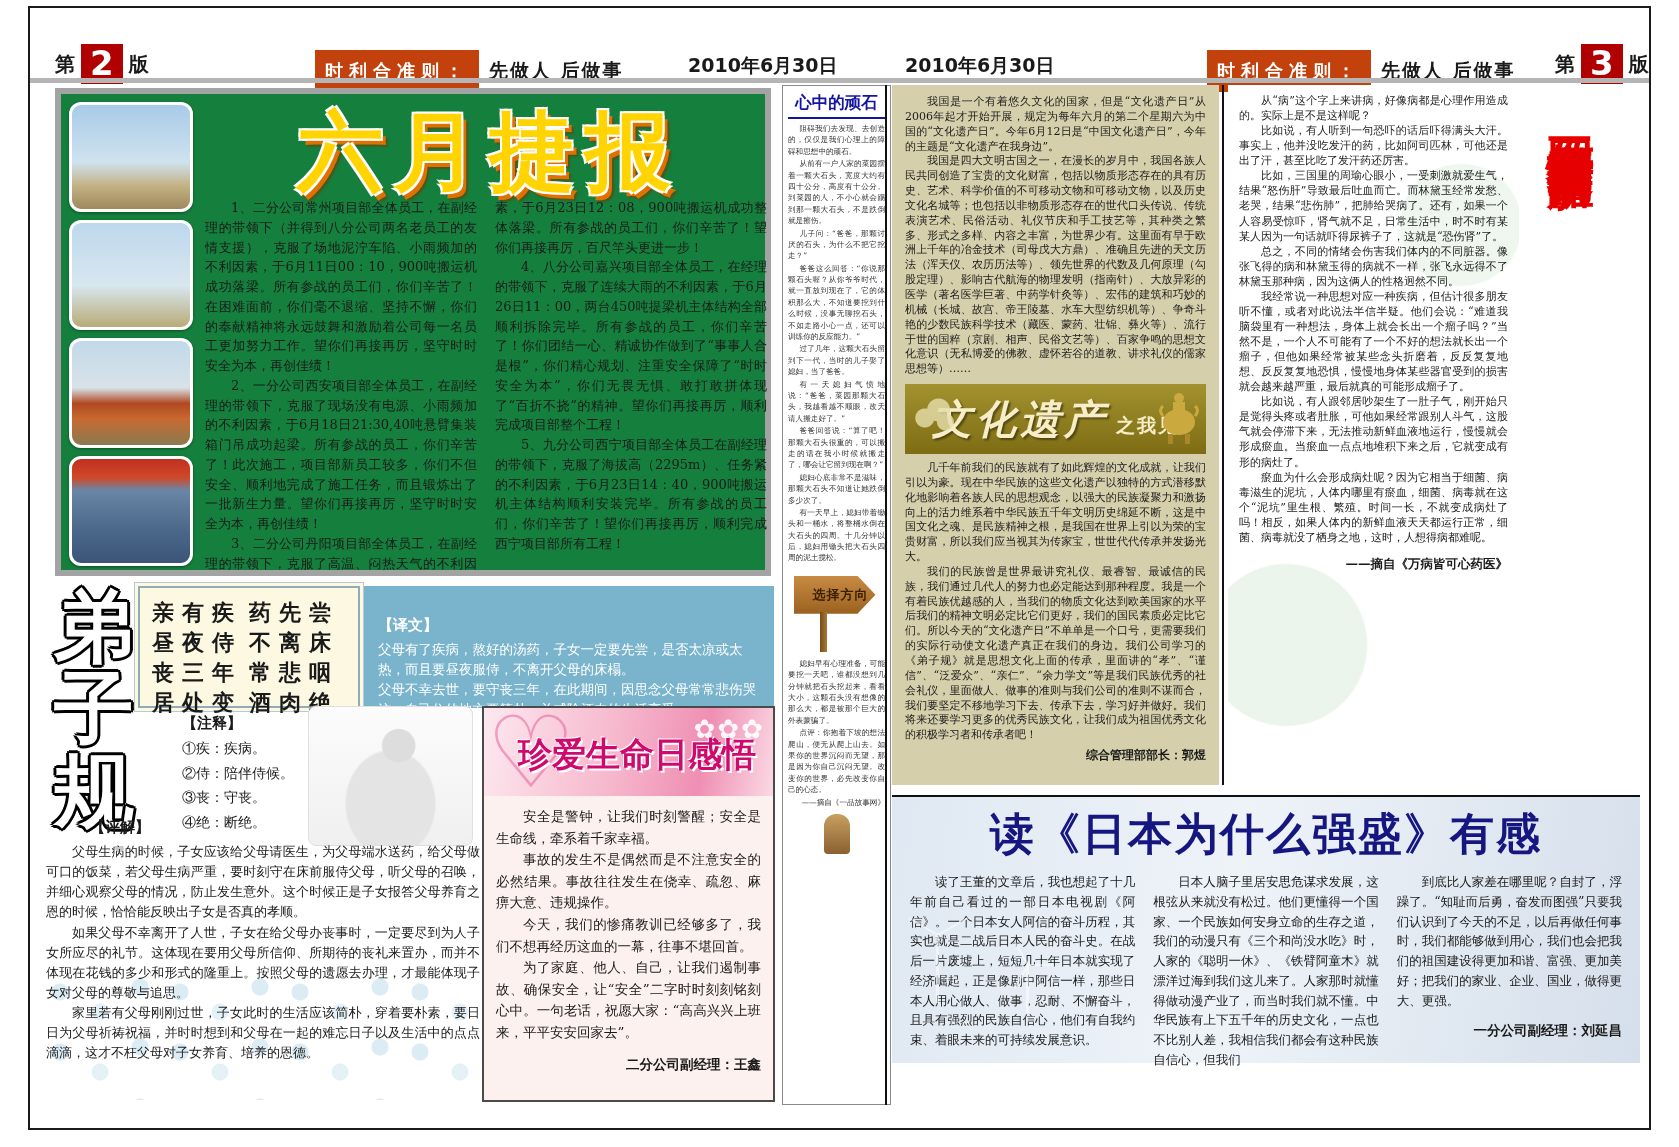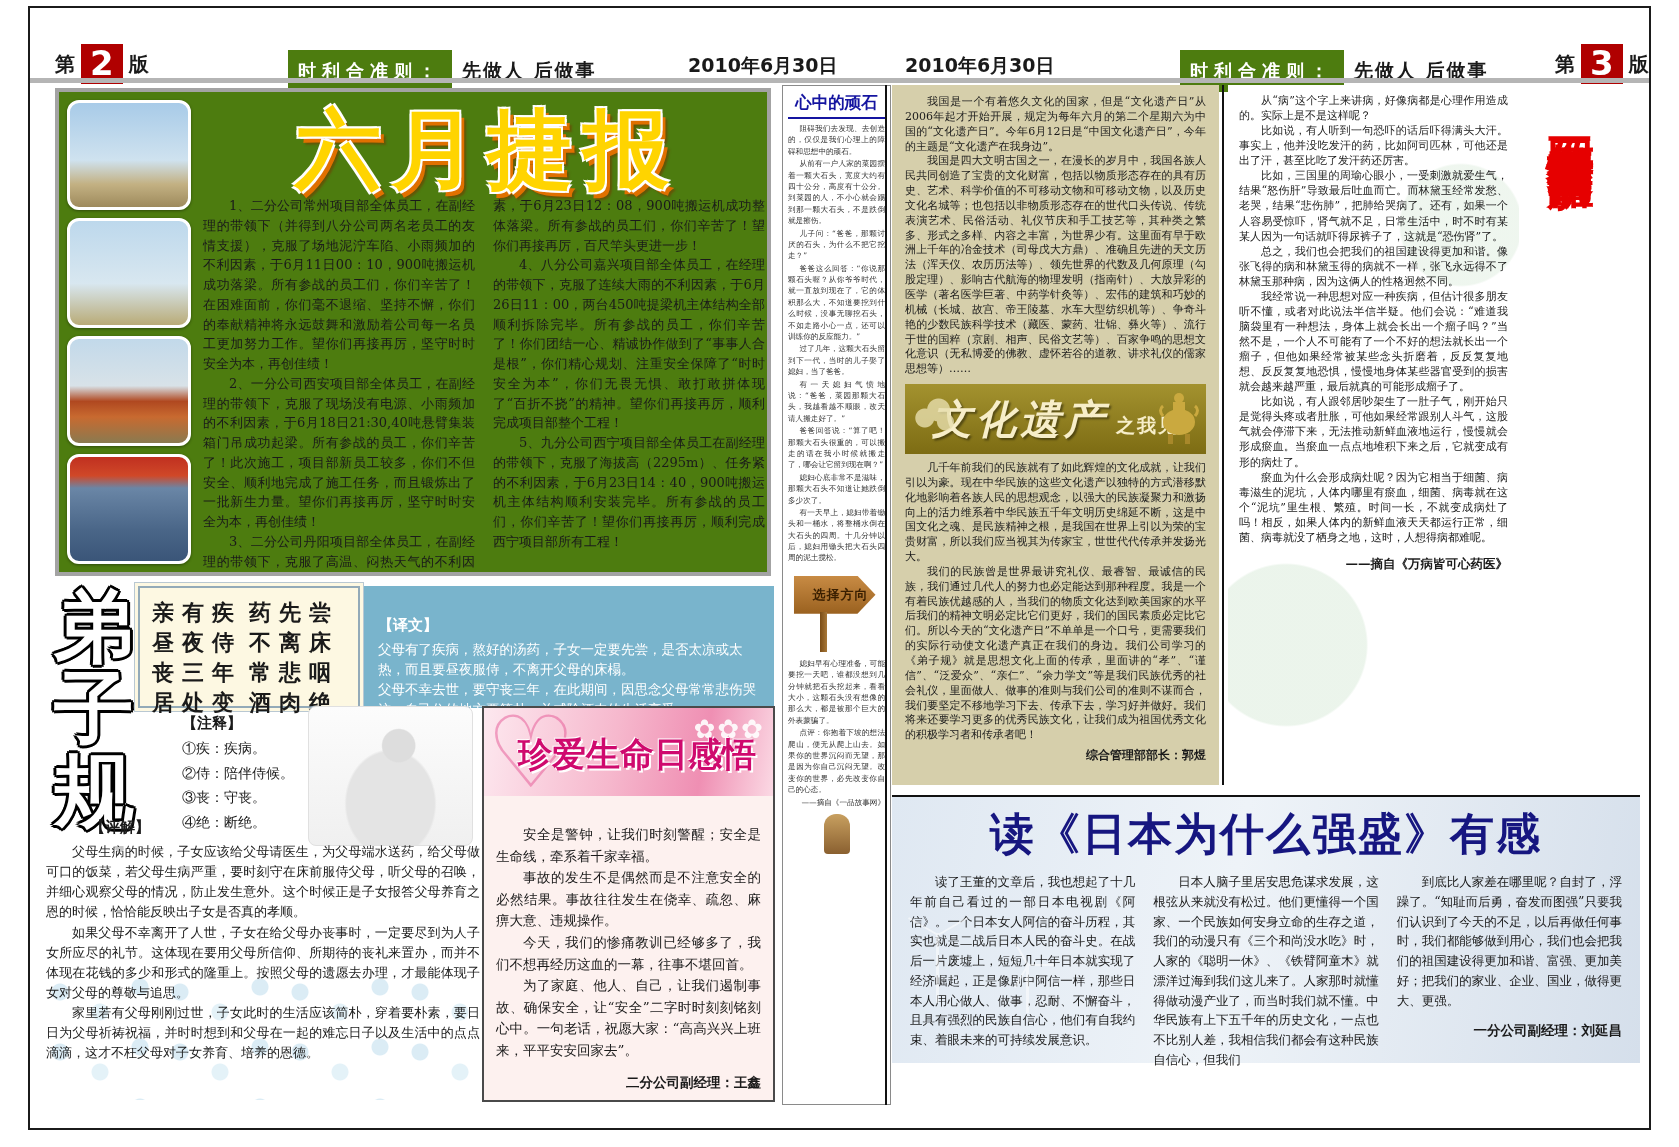--- a/index.html
+++ b/index.html
@@ -7,28 +7,28 @@
   #sheet{position:relative;width:1679px;height:1147px;background:#fff;margin:0 auto;overflow:hidden;
          font-family:"DejaVu Sans",sans-serif;color:#1a1a1a;}
   .frame{position:absolute;left:28px;top:6px;width:1623px;height:1124px;border:2px solid #1b1b1b;}
   .abs{position:absolute;}
 
   
   .hdr{font-size:20px;font-weight:bold;display:flex;align-items:center;gap:6px;}
   .pagebox{display:inline-block;background:#b00000;color:#fff;font-size:34px;font-weight:900;
            line-height:1;padding:2px 9px 4px;}
   .motto{display:flex;align-items:center;gap:10px;}
-  .motto .mlabel{background:#4d7c0f;color:#fff;font-weight:bold;font-size:18px;letter-spacing:6px;
-                 padding:9px 10px;}
+  .motto .mlabel{background:#c2410c;color:#fff;font-weight:bold;font-size:18px;letter-spacing:6px;
+                 padding:9px 10px;margin-left:27px;}
   .motto .mtext{font-weight:900;font-size:19px;letter-spacing:2px;text-align:right;}
   .dateline{font-size:19px;font-weight:900;}
   .grayrule{background:#b5b5b5;}
 
   
-  .june{background:#4d7c0f;border:4px solid #a3a3a3;}
+  .june{background:#15803d;border:6px solid #a3a3a3;}
   .photo{width:124px;height:110px;border:3px solid #fff;border-radius:12px;box-shadow:0 1px 3px rgba(0,0,0,.4);
          margin-bottom:8px;overflow:hidden;}
   .ph1{background:linear-gradient(180deg,#a8cbe8 0%,#cfe2ef 55%,#c3b183 78%,#9e8a5c 100%);}
   .ph2{background:linear-gradient(180deg,#bdd8ec 0%,#d8e7f0 60%,#b9ab77 100%);}
   .ph3{background:linear-gradient(180deg,#c2d9ea 0%,#d8e2e8 45%,#b04820 60%,#c86a30 75%,#8a7a50 100%);}
   .ph4{background:linear-gradient(180deg,#c03020 0%,#d04828 18%,#6a86a6 30%,#4a6688 70%,#3a5578 100%);}
   .june-title{font-size:86px;font-weight:900;letter-spacing:10px;text-align:center;
               font-family:"DejaVu Sans",sans-serif;color:#ffd400;
               text-shadow:-2px -2px 0 #fff,2px -2px 0 #fff,-2px 2px 0 #fff,2px 2px 0 #fff,
                           5px 6px 0 #e07000,7px 8px 2px rgba(120,50,0,.5);}
@@ -213,21 +213,21 @@
       <p>家里若有父母刚刚过世，子女此时的生活应该简朴，穿着要朴素，要日日为父母祈祷祝福，并时时想到和父母在一起的难忘日子以及生活中的点点滴滴，这才不枉父母对子女养育、培养的恩德。</p>
     </div>
   </div>
 
   <div class="abs cherish" style="left:482px;top:706px;width:293px;height:396px;">
     <div class="cherish-hd">
       <span class="heart">♡</span>
       <span class="flowers">✿✿✿</span>
       <span class="cherish-title">珍爱生命日感悟</span>
     </div>
-    <div class="cherish-body" style="padding:10px 12px 0;margin-top:18px;">
+    <div class="cherish-body" style="padding:10px 12px 0;">
       <p>安全是警钟，让我们时刻警醒；安全是生命线，牵系着千家幸福。</p>
       <p>事故的发生不是偶然而是不注意安全的必然结果。事故往往发生在侥幸、疏忽、麻痹大意、违规操作。</p>
       <p>今天，我们的惨痛教训已经够多了，我们不想再经历这血的一幕，往事不堪回首。</p>
       <p>为了家庭、他人、自己，让我们遏制事故、确保安全，让“安全”二字时时刻刻铭刻心中。一句老话，祝愿大家：“高高兴兴上班来，平平安安回家去”。</p>
       <div class="sig">二分公司副经理：王鑫</div>
     </div>
   </div>
 
   <div class="abs stonecol" style="left:782px;top:85px;width:109px;height:1020px;">
     <div class="stone-title">心中的顽石</div>
@@ -277,21 +277,21 @@
     <p>我们的民族曾是世界最讲究礼仪、最睿智、最诚信的民族，我们通过几代人的努力也必定能达到那种程度。我是一个有着民族优越感的人，当我们的物质文化达到欧美国家的水平后我们的精神文明必定比它们更好，我们的国民素质必定比它们。所以今天的“文化遗产日”不单单是一个口号，更需要我们的实际行动使文化遗产真正在我们的身边。我们公司学习的《弟子规》就是思想文化上面的传承，里面讲的“孝”、“谨信”、“泛爱众”、“亲仁”、“余力学文”等是我们民族优秀的社会礼仪，里面做人、做事的准则与我们公司的准则不谋而合，我们要坚定不移地学习下去、传承下去，学习好并做好。我们将来还要学习更多的优秀民族文化，让我们成为祖国优秀文化的积极学习者和传承者吧！</p>
     <div class="colA-sig">综合管理部部长：郭煜</div>
   </div>
 
   <div class="abs gutter" style="left:1222px;top:85px;width:2px;height:700px;"></div>
 
   <div class="abs colB" style="left:1228px;top:85px;width:291px;height:700px;">
     <p>从“病”这个字上来讲病，好像病都是心理作用造成的。实际上是不是这样呢？</p>
     <p>比如说，有人听到一句恐吓的话后吓得满头大汗。事实上，他并没吃发汗的药，比如阿司匹林，可他还是出了汗，甚至比吃了发汗药还厉害。</p>
     <p>比如，三国里的周瑜心眼小，一受刺激就爱生气，结果“怒伤肝”导致最后吐血而亡。而林黛玉经常发愁、老哭，结果“悲伤肺”，把肺给哭病了。还有，如果一个人容易受惊吓，肾气就不足，日常生活中，时不时有某某人因为一句话就吓得尿裤子了，这就是“恐伤肾”了。</p>
-    <p>总之，我们也会把我们的祖国建设得更加和谐。像张飞得的病和林黛玉得的病就不一样，张飞永远得不了林黛玉那种病，因为这俩人的性格迥然不同。</p>
+    <p>总之，不同的情绪会伤害我们体内的不同脏器。像张飞得的病和林黛玉得的病就不一样，张飞永远得不了林黛玉那种病，因为这俩人的性格迥然不同。</p>
     <p>我经常说一种思想对应一种疾病，但估计很多朋友听不懂，或者对此说法半信半疑。他们会说：“难道我脑袋里有一种想法，身体上就会长出一个瘤子吗？”当然不是，一个人不可能有了一个不好的想法就长出一个瘤子，但他如果经常被某些念头折磨着，反反复复地想、反反复复地恐惧，慢慢地身体某些器官受到的损害就会越来越严重，最后就真的可能形成瘤子了。</p>
     <p>比如说，有人跟邻居吵架生了一肚子气，刚开始只是觉得头疼或者肚胀，可他如果经常跟别人斗气，这股气就会停滞下来，无法推动新鲜血液地运行，慢慢就会形成瘀血。当瘀血一点点地堆积下来之后，它就变成有形的病灶了。</p>
     <p>瘀血为什么会形成病灶呢？因为它相当于细菌、病毒滋生的泥坑，人体内哪里有瘀血，细菌、病毒就在这个“泥坑”里生根、繁殖。时间一长，不就变成病灶了吗！相反，如果人体内的新鲜血液天天都运行正常，细菌、病毒就没了栖身之地，这时，人想得病都难呢。</p>
     <div class="colB-attr">——摘自《万病皆可心药医》</div>
   </div>
 
   <div class="abs vhead" style="left:1548px;top:100px;height:680px;">不同的坏情绪会伤害不同的脏器</div>
 
   <div class="abs japan" style="left:892px;top:795px;width:748px;height:268px;">
     <div class="turbine" style="left:30px;top:120px;">

